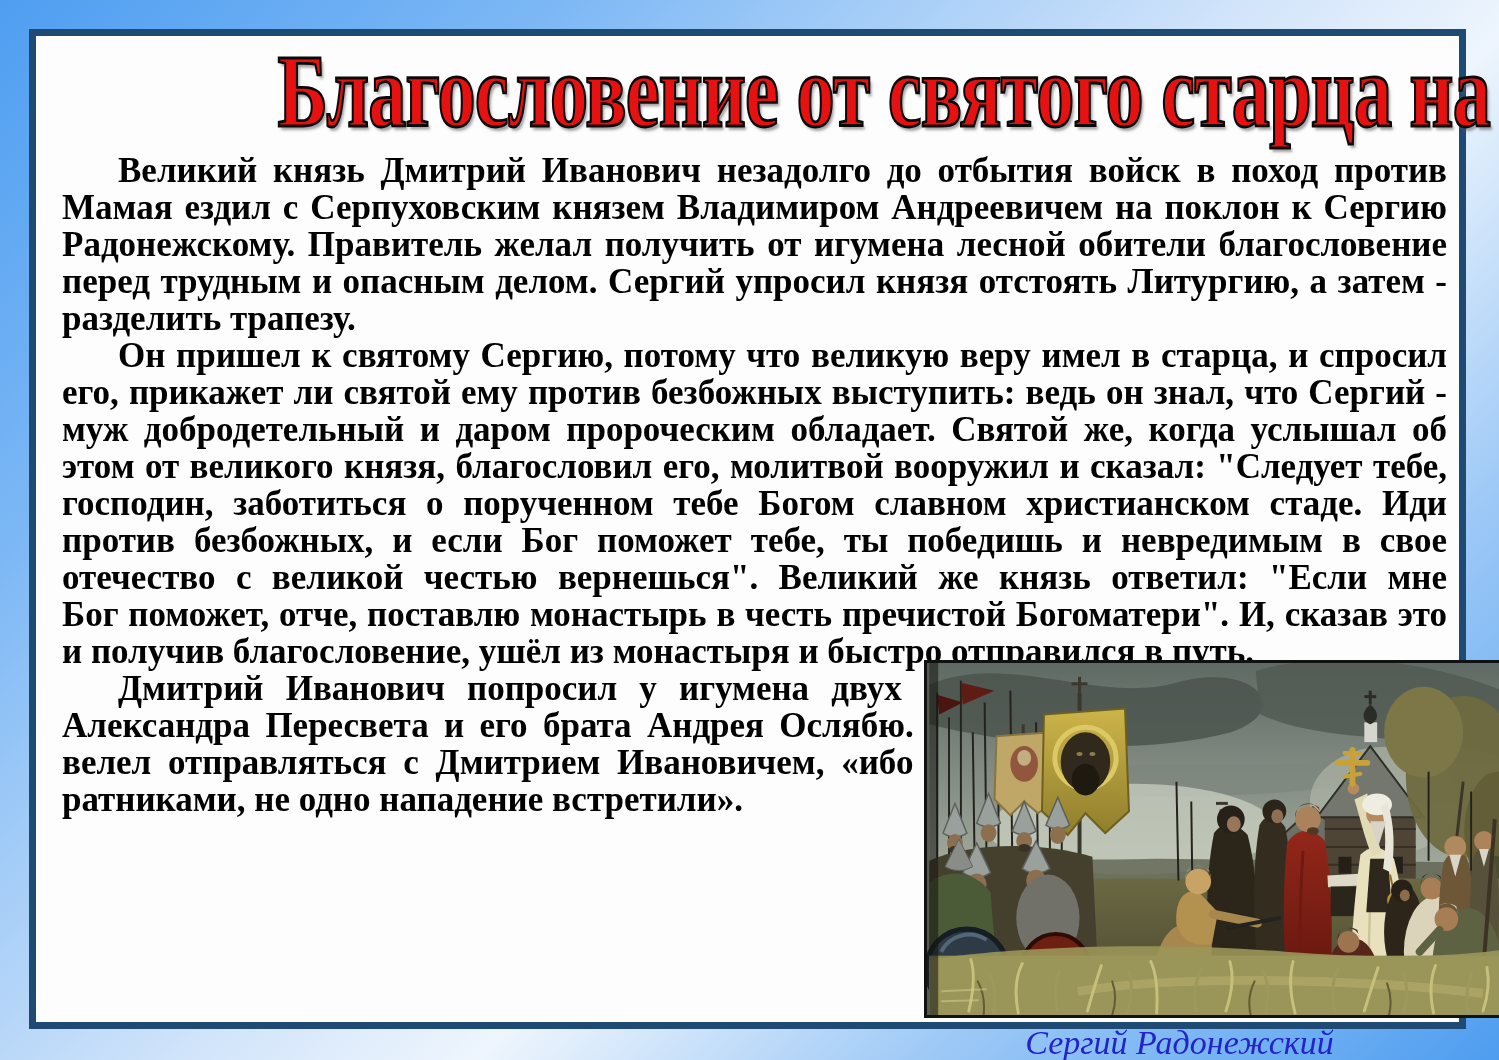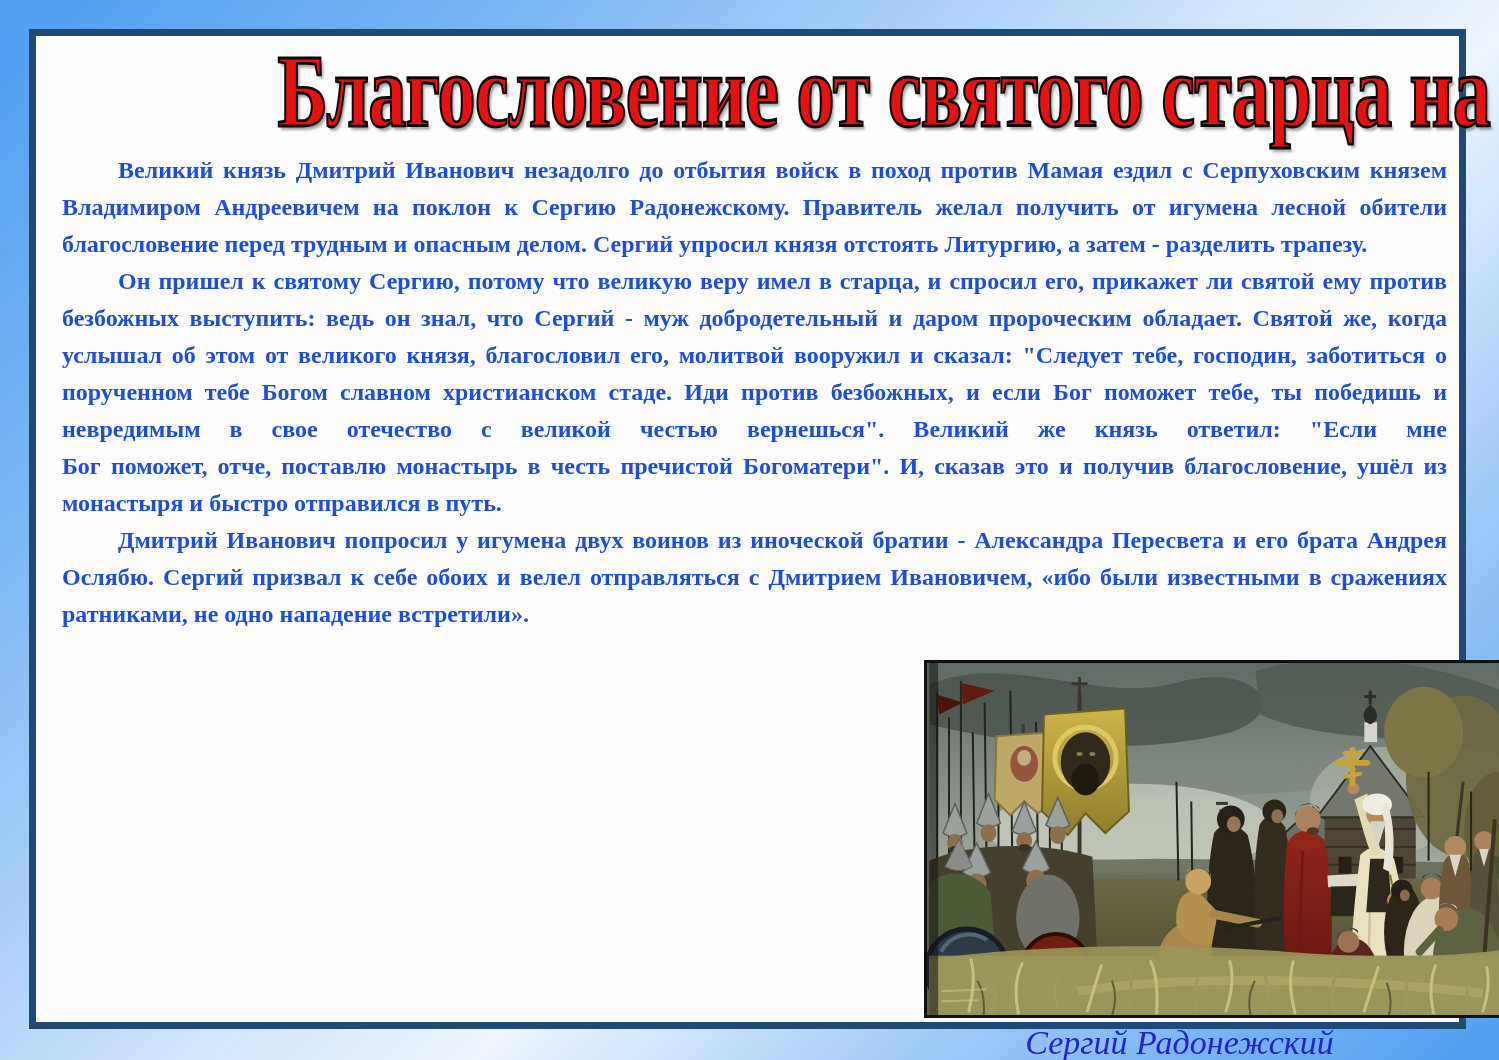--- a/index.html
+++ b/index.html
@@ -29,23 +29,23 @@
     transform-origin:50% 50%;
     font-weight:bold;
     font-size:97px;
     color:#e61212;
     -webkit-text-stroke:2.6px #0a0a0a;
     text-shadow:3px 4px 3px rgba(90,90,90,.55);
     letter-spacing:-1px;
   }
   .content{
     padding:6px 12px 0 26px;
-    font-size:24px;
+    font-size:35px;
     font-weight:bold;
-    color:#1d4ed8;
+    color:#000000;
     line-height:37px;
     text-align:justify;
   }
   .content p{margin:0;}
   .indent{text-indent:56px;}
   .force-just{text-align-last:justify;}
   .narrow{margin-right:591px;}
   figure.painting{
     position:absolute; left:872px; top:608px; margin:16px; width:511px;
   }

